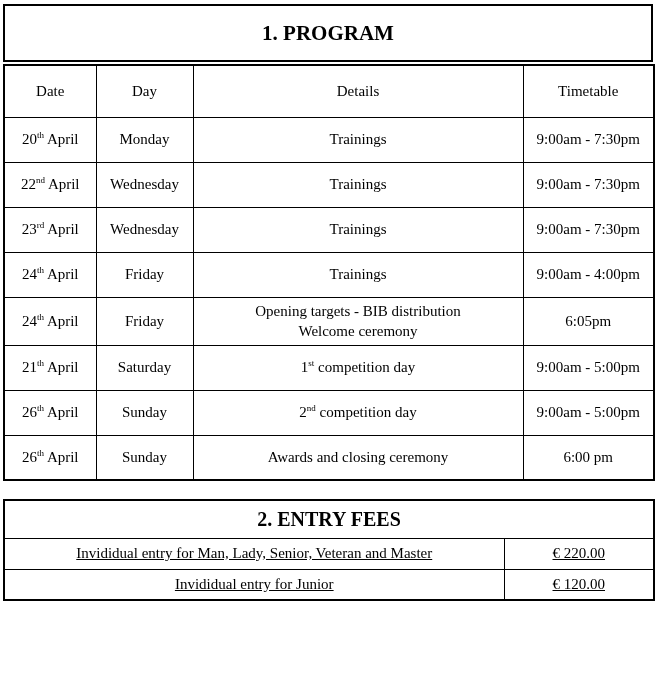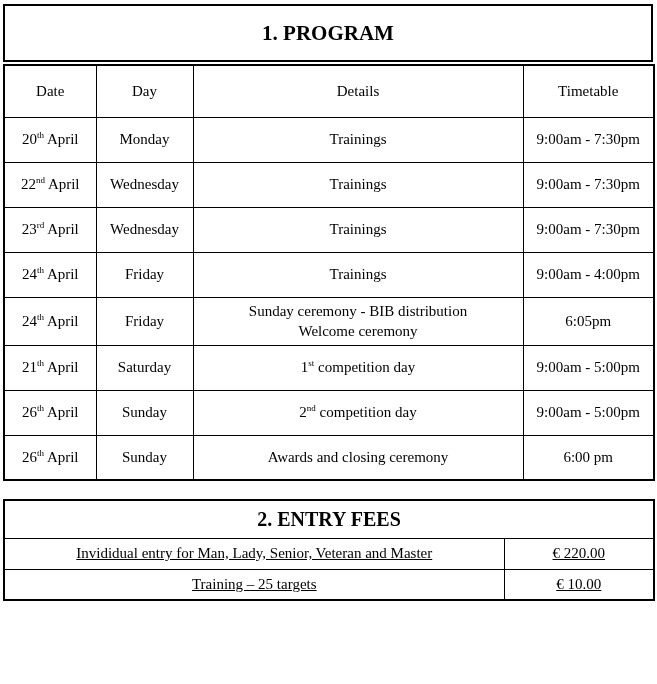--- a/index.html
+++ b/index.html
@@ -93,21 +93,21 @@
         <td><span>24</span><sup>th</sup><span> April</span></td>
         <td>Friday</td>
         <td>Trainings</td>
         <td>9:00am - 4:00pm</td>
       </tr>
 
       <tr class="row-tall">
         <td><span>24</span><sup>th</sup><span> April</span></td>
         <td>Friday</td>
         <td class="two-line">
-          <div>Sunday ceremony - BIB distribution</div>
+          <div>Opening targets - BIB distribution</div>
           <div>Welcome ceremony</div>
         </td>
         <td>6:05pm</td>
       </tr>
 
       <tr class="row">
         <td><span>21</span><sup>th</sup><span> April</span></td>
         <td>Saturday</td>
         <td><span>1</span><sup>st</sup><span> competition day</span></td>
         <td>9:00am - 5:00pm</td>
@@ -138,20 +138,20 @@
       </colgroup>
       <tbody>
           <tr>
         <td colspan="2" class="title-cell">2. ENTRY FEES</td>
       </tr>
       <tr class="fee">
         <td>Invididual entry for Man, Lady, Senior, Veteran and Master</td>
         <td>€ 220.00</td>
       </tr>
       <tr class="fee">
-        <td>Training – 25 targets</td>
-        <td>€ 10.00</td>
+        <td>Invididual entry for Junior</td>
+        <td>€ 120.00</td>
       </tr>
     </tbody>
       </table>
   </div>
 
 </div>
 
 </body></html>

